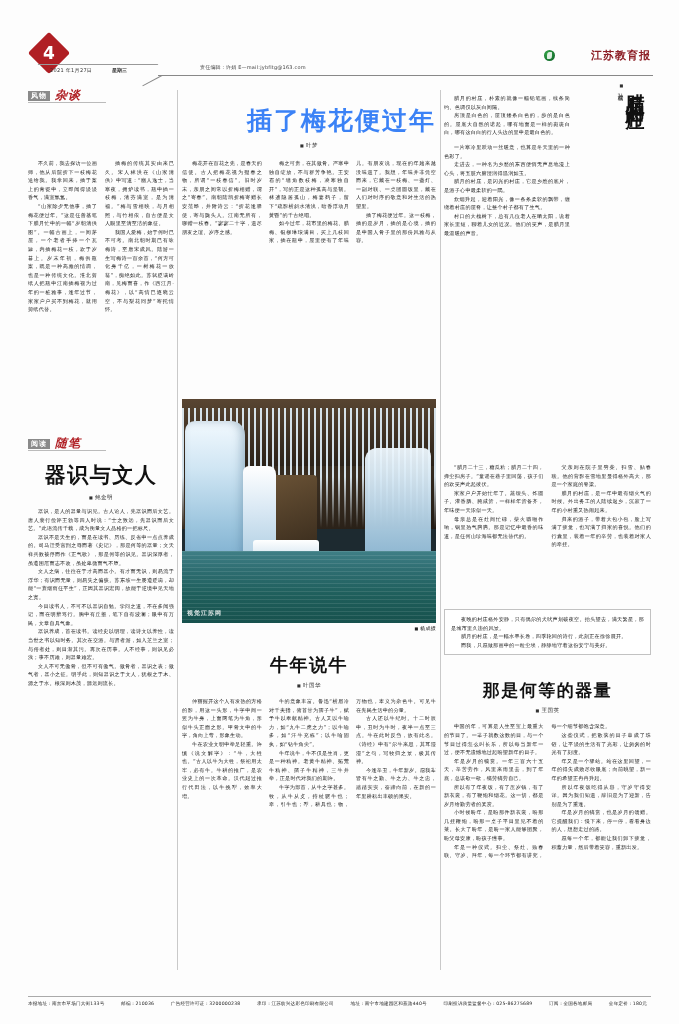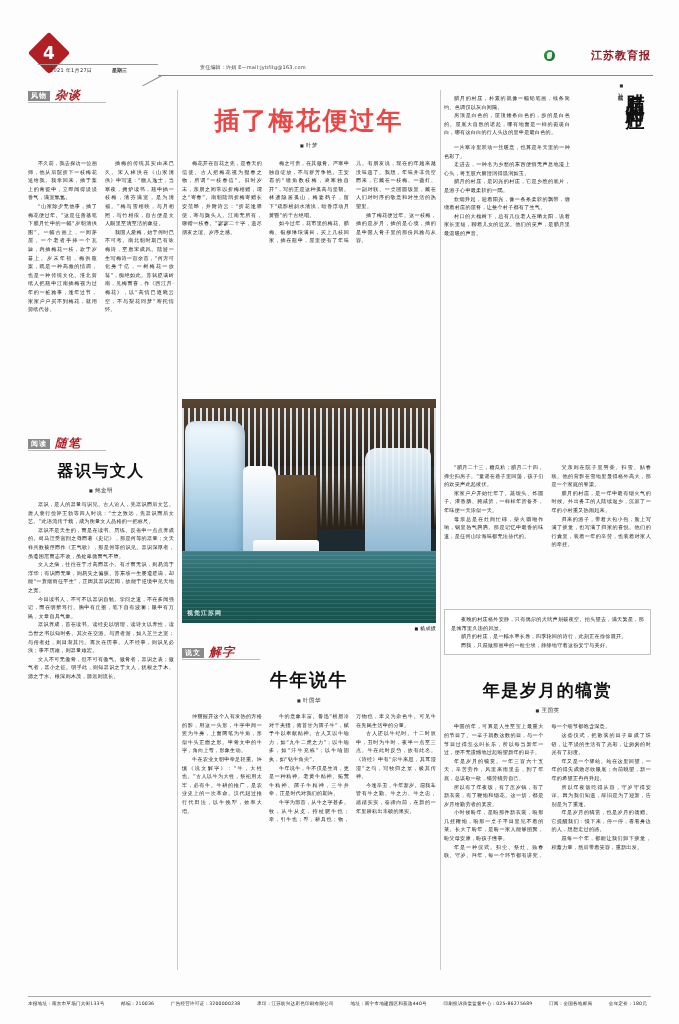--- a/index.html
+++ b/index.html
@@ -115,26 +115,26 @@
     line-height: 1; letter-spacing: 1px;
     font-family: "DejaVu Serif", "Liberation Serif", serif;
   }
   .seclabel .underline {
     position: absolute; left: 0; bottom: -2px;
     height: 1px; background: #bbb; width: 78px;
   }
 
   
   .headline-main {
-    font-size: 25px; font-weight: bold; color: #ef4444;
-    text-align: center; letter-spacing: 2px;
+    font-size: 25px; font-weight: bold; color: #3b82f6;
+    text-align: right; letter-spacing: 2px;
     font-family: "DejaVu Sans", "Liberation Sans", sans-serif;
   }
   .headline-sub {
-    font-size: 16px; font-weight: bold; color: #111;
+    font-size: 21px; font-weight: bold; color: #111;
     text-align: center; letter-spacing: 1.5px;
   }
   .byline {
     font-size: 5.5px; color: #333; text-align: center;
     letter-spacing: 0.5px; margin-top: 5px;
   }
   .byline::before { content: "■ "; font-size: 4px; }
 
   
   .body-col {
@@ -351,25 +351,20 @@
       <div class="icefall-mid"></div>
       <div class="icefall-right"></div>
       <div class="snowledge"></div>
       <div class="water"></div>
       <div class="watermark">视觉江苏网</div>
     </div>
     <div class="photo-credit">杨成摄</div>
 
     <div style="height:12px;"></div>
 
-    <div class="seclabel">
-      <span class="boxed">说文</span>
-      <span class="script">解字</span>
-      <span class="underline"></span>
-    </div>
 
     <div style="height:10px;"></div>
     <div class="headline-sub" style="font-size:18px;">牛年说牛</div>
     <div class="byline">叶国华</div>
 
     <div style="height:8px;"></div>
 
     <div class="body-col cols3" style="height:300px;">
       <p>仲丽握开这个人有发热的方格的影，用这一头形，牛字中间一竖为牛身，上面两笔为牛角，形似牛头正面之形。甲骨文中的牛字，角向上弯，形象生动。</p>
       <p>牛在农业文明中举足轻重。许慎《说文解字》：“牛，大牲也。”古人以牛为大牲，祭祀用太牢，必有牛。牛耕的推广，是农业史上的一次革命。汉代赵过推行代田法，以牛挽犁，效率大增。</p>
@@ -418,21 +413,21 @@
         <p>夜晚的村庄格外安静，只有偶尔的犬吠声划破夜空。抬头望去，满天繁星，那是城市里久违的风景。</p>
         <p>腊月的村庄，是一幅水墨长卷，四季轮回的诗行，此刻正在徐徐展开。</p>
         <p>而我，只愿做那画中的一粒尘埃，静静地守着这份安宁与美好。</p>
       </div>
     </div>
 
     <div style="height:14px;"></div>
 
 
     <div style="height:10px;"></div>
-    <div class="headline-sub" style="font-size:17px;">年是岁月的犒赏</div>
+    <div class="headline-sub" style="font-size:17px;">那是何等的器量</div>
     <div class="byline">王国英</div>
 
     <div style="height:8px;"></div>
 
     <div class="body-col cols2" style="height:278px;">
       <p>中国的年，可算是人生至宝上最重大的节日了。一辈子就数这数的日，与一个节日过得怎么叫长乐，所以每当新年一过，便不无遗憾地过起盼望新年的日子。</p>
       <p>年是岁月的犒赏。一年三百六十五天，辛苦劳作，风里来雨里去，到了年底，总该歇一歇，犒劳犒劳自己。</p>
       <p>所以有了年夜饭，有了压岁钱，有了新衣裳，有了鞭炮和烟花。这一切，都是岁月给勤劳者的奖赏。</p>
       <p>小时候盼年，是盼那件新衣裳，盼那几挂鞭炮，盼那一桌子平日里见不着的菜。长大了盼年，是盼一家人能够团聚，盼父母安康，盼孩子懂事。</p>
       <p>年是一种仪式。扫尘、祭灶、贴春联、守岁、拜年，每一个环节都有讲究，每一个细节都饱含深意。</p>

